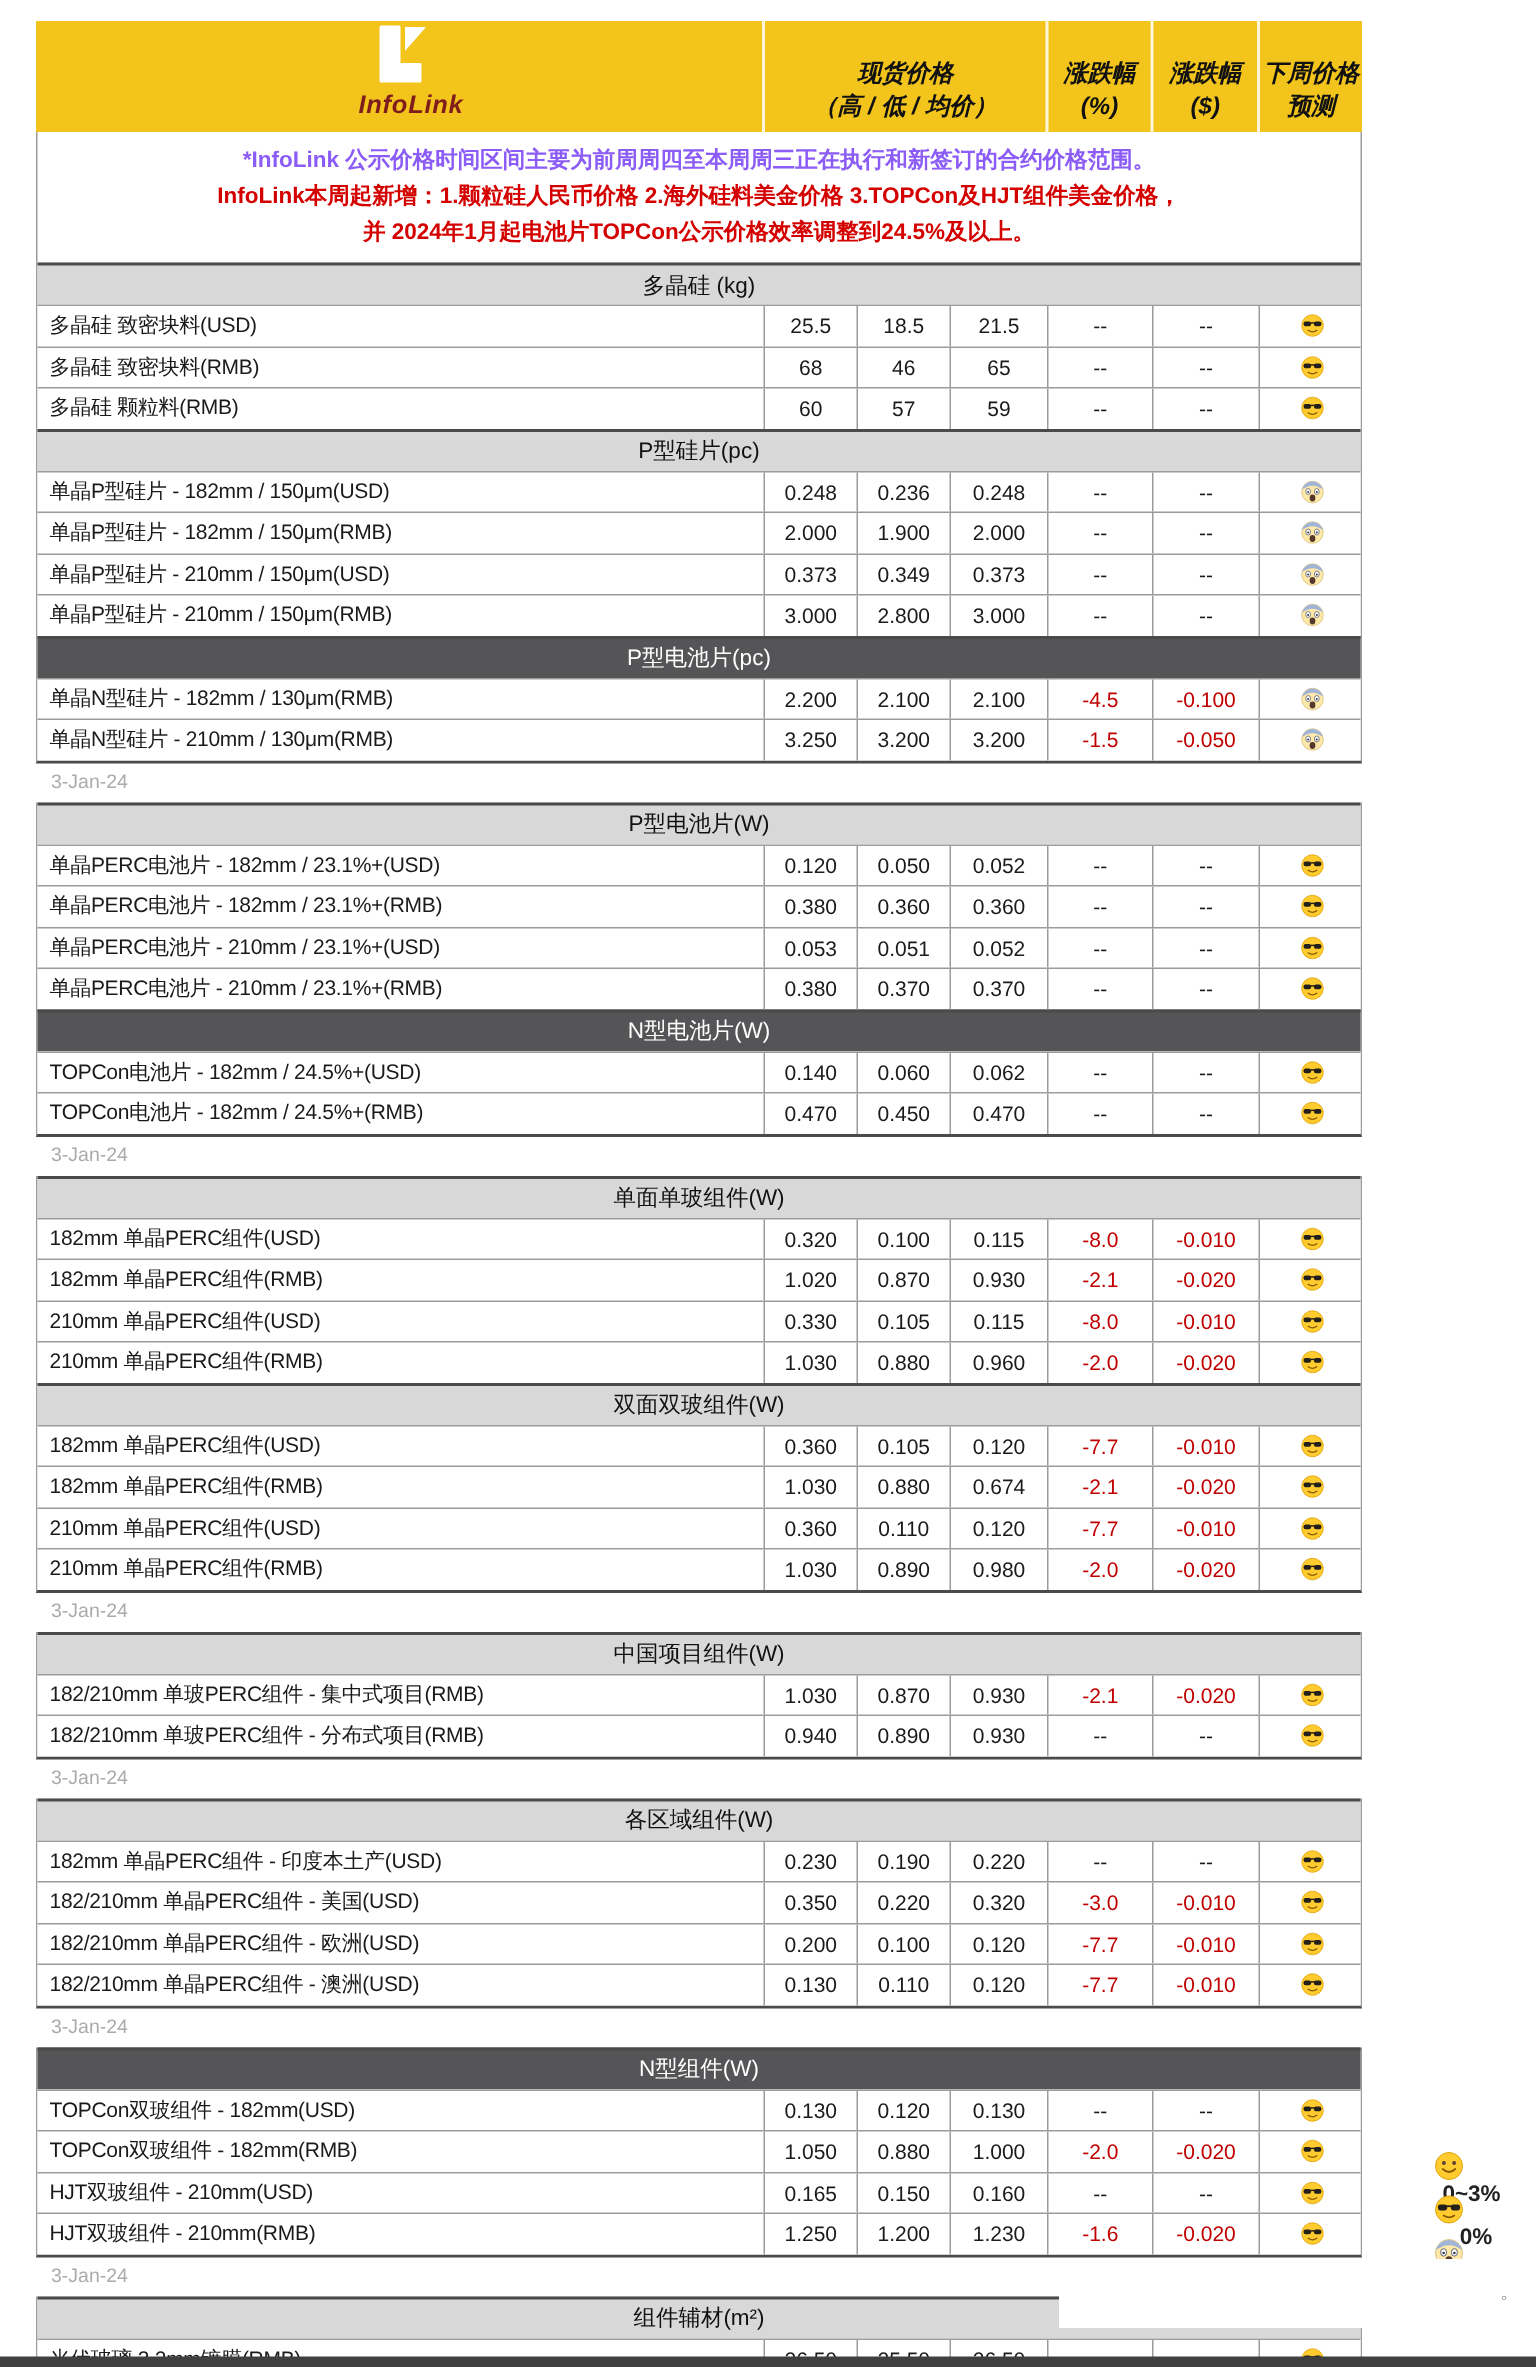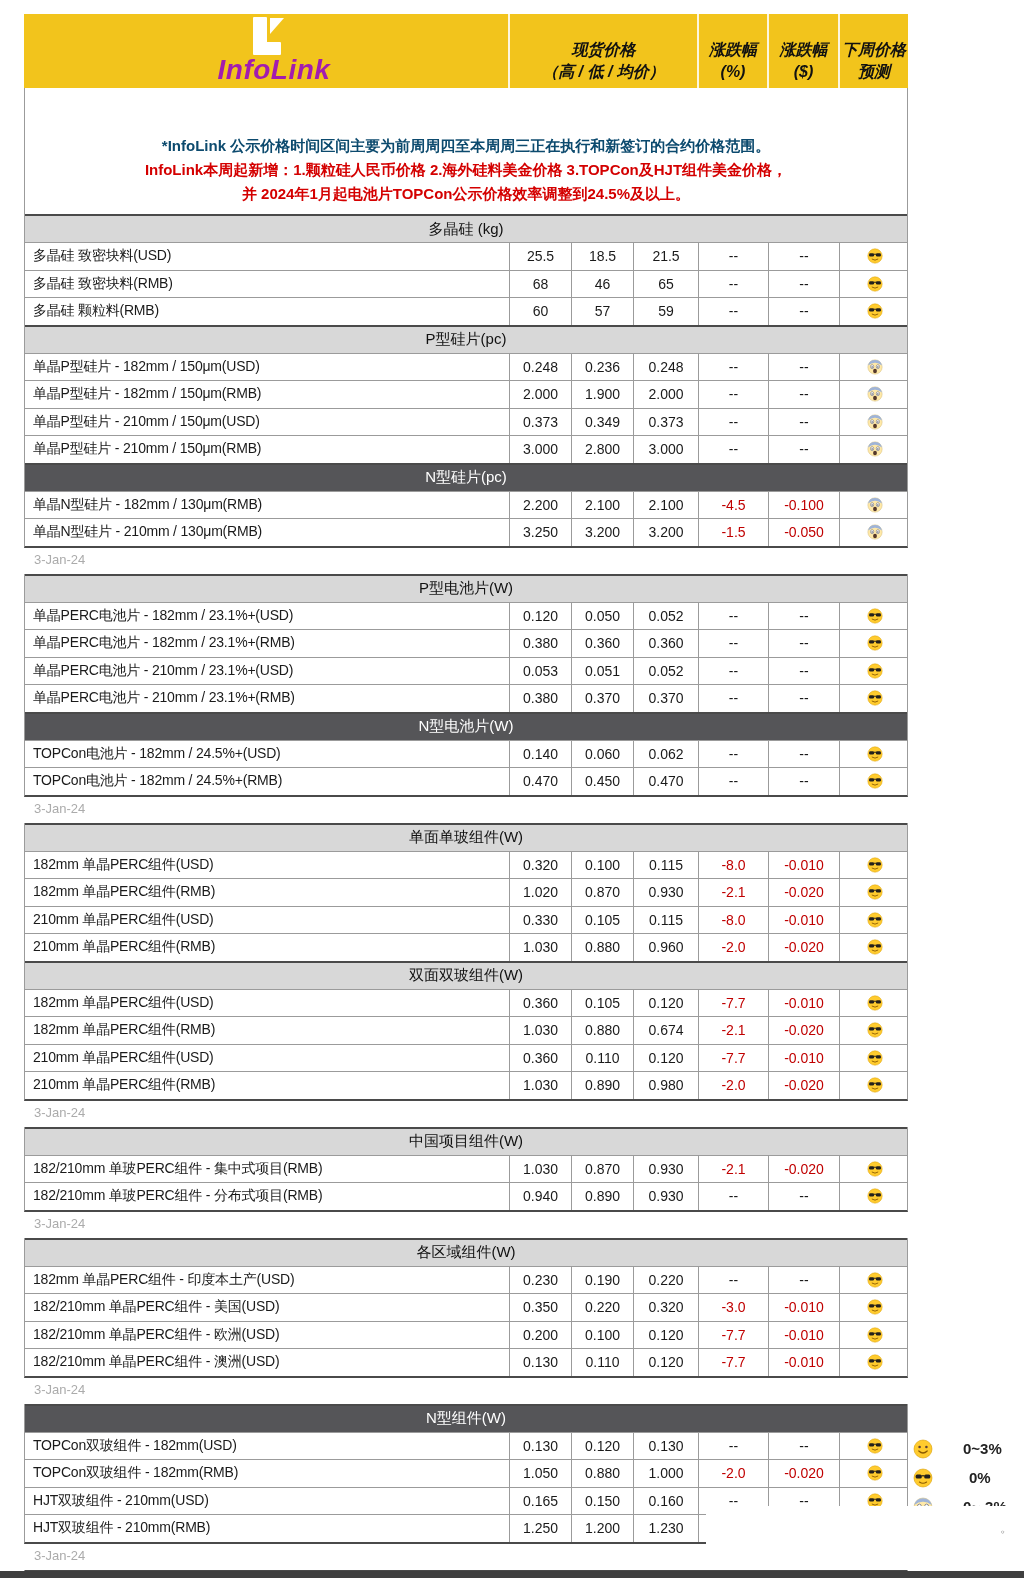--- a/index.html
+++ b/index.html
@@ -15,30 +15,30 @@
     display:grid;grid-template-columns:484px 189px 70px 71px 70px;
     background:var(--brand-yellow,#F2C41C);height:74px;
   }
   .top-header .hcol{
     display:flex;flex-direction:column;align-items:center;justify-content:center;
     border-left:2px solid rgba(255,255,255,.85);
     font-weight:bold;color:#111;font-size:16px;line-height:22px;text-align:center;font-style:italic;
   }
   .logo-cell{display:flex;align-items:center;padding-left:16px;border-left:none !important;}
   .logo-mark{width:44px;height:44px;margin-right:10px;flex:0 0 auto;}
-  .brand-name{color:#a21caf;font-weight:bold;font-size:28px;letter-spacing:.5px;line-height:24px;}
+  .brand-name{color:#7f1d1d;font-weight:bold;font-size:17px;letter-spacing:.5px;line-height:24px;}
   .brand-sub{color:rgba(255,255,255,.75);font-size:9px;letter-spacing:3px;margin-top:3px;}
 
   
   .notice{
     border-left:1px solid #9b9b9b;border-right:1px solid #9b9b9b;
     background:#fff;text-align:center;padding:7px 0 8px 0;
   }
   .notice div{font-weight:bold;font-size:15px;line-height:24px;}
-  .notice .n-black{color:#0c4a6e;margin-top:39px;}
+  .notice .n-black{color:#8b5cf6;}
   .notice .n-red{color:var(--notice-red,#D40000);}
 
   
   .price-group{border-left:1px solid #9b9b9b;border-right:1px solid #9b9b9b;border-bottom:2px solid #4a4a4a;}
   .section-header{
     border-top:2px solid #4a4a4a;
     height:26px;display:flex;align-items:center;justify-content:center;
     font-weight:normal;font-size:15px;
   }
   .section-header.light{background:var(--section-light,#D8D8D8);color:#111;}
@@ -51,21 +51,21 @@
     display:flex;align-items:center;justify-content:center;
     border-left:1px solid #9b9b9b;font-size:14px;color:#1a1a1a;
   }
   .cell.label{justify-content:flex-start;padding-left:8px;border-left:none;letter-spacing:-.2px;}
   .cell.red{color:var(--negative-red,#C00000);}
   .cell.pred svg{width:16px;height:16px;}
   .date-row{color:#ABABAB;font-size:13px;padding:4px 0 6px 10px;height:16px;}
 
   
   .legend{position:absolute;left:913px;top:1434px;width:106px;}
-  .legend-item{display:flex;align-items:center;height:29px;}
+  .legend-item{display:flex;align-items:center;height:29px;flex-direction:column;}
   .legend-item svg{width:20px;height:20px;flex:0 0 auto;}
   .legend-item .ll{margin-left:30px;font-weight:bold;font-size:15px;color:#222;white-space:nowrap;}
   .legend-item:nth-child(2) .ll{margin-left:36px;}
 
   
   .white-patch{position:absolute;left:706px;top:1506px;width:318px;height:46px;background:#ffffff;z-index:5;}
   .patch-remnant{position:absolute;left:1000px;top:1519px;z-index:6;color:#8f8f8f;font-size:13px;}
   .bottom-bar{position:absolute;left:0;top:1571px;width:1024px;height:7px;background:#3f3f3f;}
 </style>
 </head>
@@ -232,21 +232,21 @@
               <circle cx="10" cy="10" r="9" fill="#FFE9A8" stroke="#C9B06A" stroke-width="0.5"></circle>
               <path d="M1.3 8 A9 9 0 0 1 18.7 8 Q14 4.6 10 4.8 Q6 4.6 1.3 8 Z" fill="#9FB4D8"></path>
               <ellipse cx="6.4" cy="9.6" rx="2" ry="2.5" fill="#ffffff" stroke="#49506B" stroke-width="0.6"></ellipse>
               <ellipse cx="13.6" cy="9.6" rx="2" ry="2.5" fill="#ffffff" stroke="#49506B" stroke-width="0.6"></ellipse>
               <circle cx="6.4" cy="10" r="0.8" fill="#2A2E3E"></circle>
               <circle cx="13.6" cy="10" r="0.8" fill="#2A2E3E"></circle>
               <ellipse cx="10" cy="15" rx="2.4" ry="2.9" fill="#54382B"></ellipse>
             </svg>
           </div>
         </div>
-        <div class="section-header dark">N型硅片(pc)</div>
+        <div class="section-header dark">P型电池片(pc)</div>
         <div class="row">
           <div class="cell label">单晶N型硅片 - 182mm / 130μm(RMB)</div>
           <div class="cell">2.200</div>
           <div class="cell">2.100</div>
           <div class="cell">2.100</div>
           <div class="cell red">-4.5</div>
           <div class="cell red">-0.100</div>
           <div class="cell pred">
             <svg viewBox="0 0 20 20">
               <circle cx="10" cy="10" r="9" fill="#FFE9A8" stroke="#C9B06A" stroke-width="0.5"></circle>

